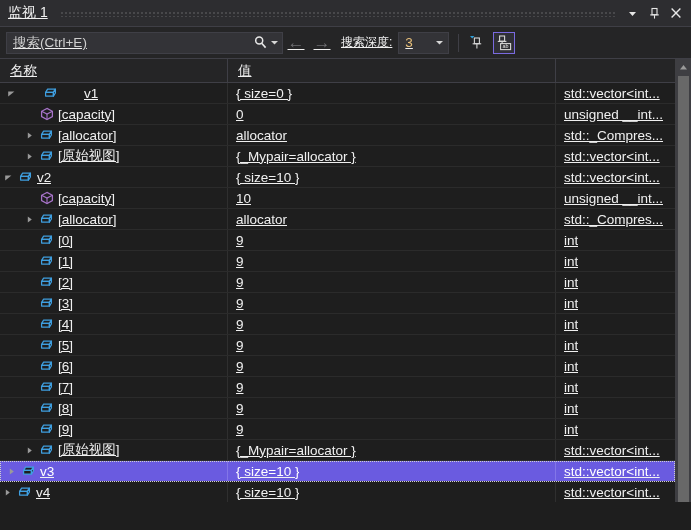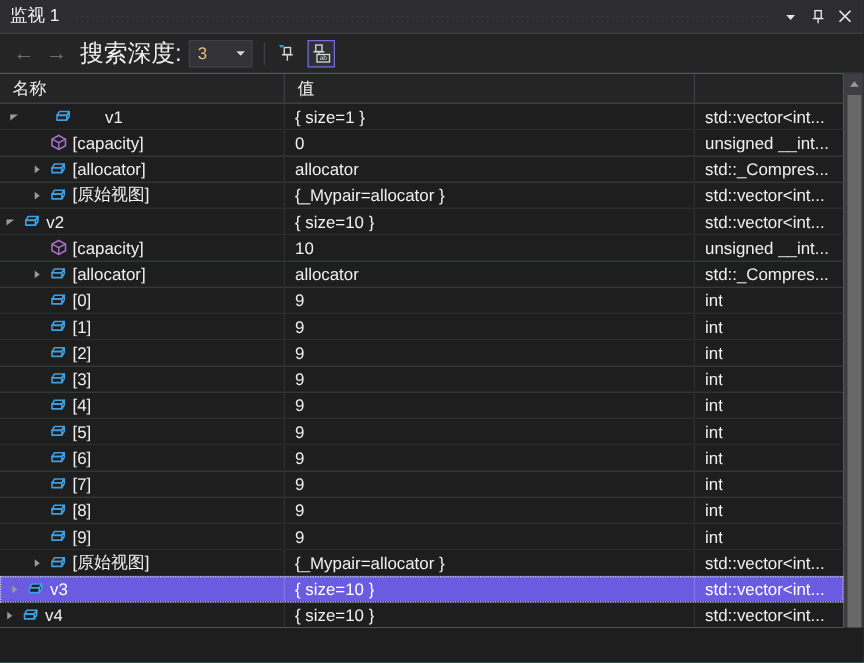--- a/index.html
+++ b/index.html
@@ -17,20 +17,21 @@
   }
 
   #app {
     width: 691px;
     height: 502px;
     position: relative;
     background: #252526;
     display: flex;
     flex-direction: column;
     box-sizing: border-box;
+    text-decoration: underline;
   }
 
   
   .titlebar {
     height: 27px;
     min-height: 27px;
     background: #2d2d30;
     display: flex;
     align-items: center;
     padding: 0 4px 0 8px;
@@ -109,21 +110,21 @@
     width: 26px;
     height: 22px;
     display: flex;
     align-items: center;
     justify-content: center;
     color: #6d6d70;
     font-size: 17px;
     line-height: 1;
   }
   .depth-label {
-    font-size: 19px;
+    font-size: 12px;
     color: #f0f0f0;
     margin: 0 6px 0 6px;
     white-space: nowrap;
   }
   .depth-combo {
     width: 51px;
     height: 22px;
     background: #333337;
     border: 1px solid #3f3f46;
     display: flex;
@@ -168,21 +169,21 @@
     display: flex;
     min-height: 0;
     background: #1e1e1e;
     border-top: 1px solid #3f3f46;
   }
   .grid {
     flex: 1;
     min-width: 0;
     display: flex;
     flex-direction: column;
-    background: #5eead4;
+    background: #737373;
     overflow: hidden;
   }
   .hdr {
     display: flex;
     height: 24px;
     min-height: 24px;
     background: #252526;
     border-bottom: 1px solid #3f3f46;
     box-sizing: border-box;
   }
@@ -313,20 +314,34 @@
     <span class="tb-btn" title="close">
       <svg width="12" height="12" viewBox="0 0 12 12">
         <line x1="1.6" y1="1.6" x2="10.4" y2="10.4" stroke="#e6e6e6" stroke-width="1.4"></line>
         <line x1="10.4" y1="1.6" x2="1.6" y2="10.4" stroke="#e6e6e6" stroke-width="1.4"></line>
       </svg>
     </span>
   </div>
 
   <div class="toolbar">
 
+    <div class="searchbox">
+      <span class="search-placeholder">搜索(Ctrl+E)</span>
+      <span class="search-icon">
+        <svg width="15" height="15" viewBox="0 0 15 15">
+          <circle cx="6.2" cy="5.6" r="3.5" fill="none" stroke="#e8e8e8" stroke-width="1.5"></circle>
+          <line x1="8.7" y1="8.3" x2="12.6" y2="12.6" stroke="#e8e8e8" stroke-width="1.6"></line>
+        </svg>
+      </span>
+      <span class="search-caret">
+        <svg width="9" height="9" viewBox="0 0 9 9">
+            <path d="M1 3 L8 3 L4.5 6.6 Z" fill="#d6d6d6"></path>
+          </svg>
+      </span>
+    </div>
 
     <span class="nav-arrow">←</span>
     <span class="nav-arrow">→</span>
 
     <span class="depth-label">搜索深度:</span>
 
     <div class="depth-combo">
       <span class="depth-value">3</span>
       <span class="depth-caret">
         <svg width="9" height="9" viewBox="0 0 9 9">
@@ -376,21 +391,21 @@
               <span class="ico">
                 <svg width="15" height="15" viewBox="0 0 15 15">
                   <path d="M4.6 3.2 L12.4 3.2 L10.4 6.3 L2.6 6.3 Z" fill="#1e1e1e" stroke="#3f9fe0" stroke-width="1.25" stroke-linejoin="round"></path>
                   <path d="M2.6 6.3 L10.4 6.3 L10.4 10.1 L2.6 10.1 Z" fill="#1e1e1e" stroke="#3f9fe0" stroke-width="1.25" stroke-linejoin="round"></path>
                   <path d="M10.4 6.3 L12.4 3.2 L12.4 7.0 L10.4 10.1 Z" fill="#1e1e1e" stroke="#3f9fe0" stroke-width="1.25" stroke-linejoin="round"></path>
                 </svg>
               </span>
               <span class="txt">v1</span>
             </div>
             <div class="cell col-value">
-              <span class="txt">{ size=1 }</span>
+              <span class="txt">{ size=0 }</span>
             </div>
             <div class="cell col-type">
               <span class="txt type">std::vector&lt;int...</span>
             </div>
           </div>
           <div class="row">
             <div class="cell col-name" style="padding-left: 22px;">
               <span class="twisty"></span>
               <span class="ico">
                 <svg width="14" height="14" viewBox="0 0 14 14">

